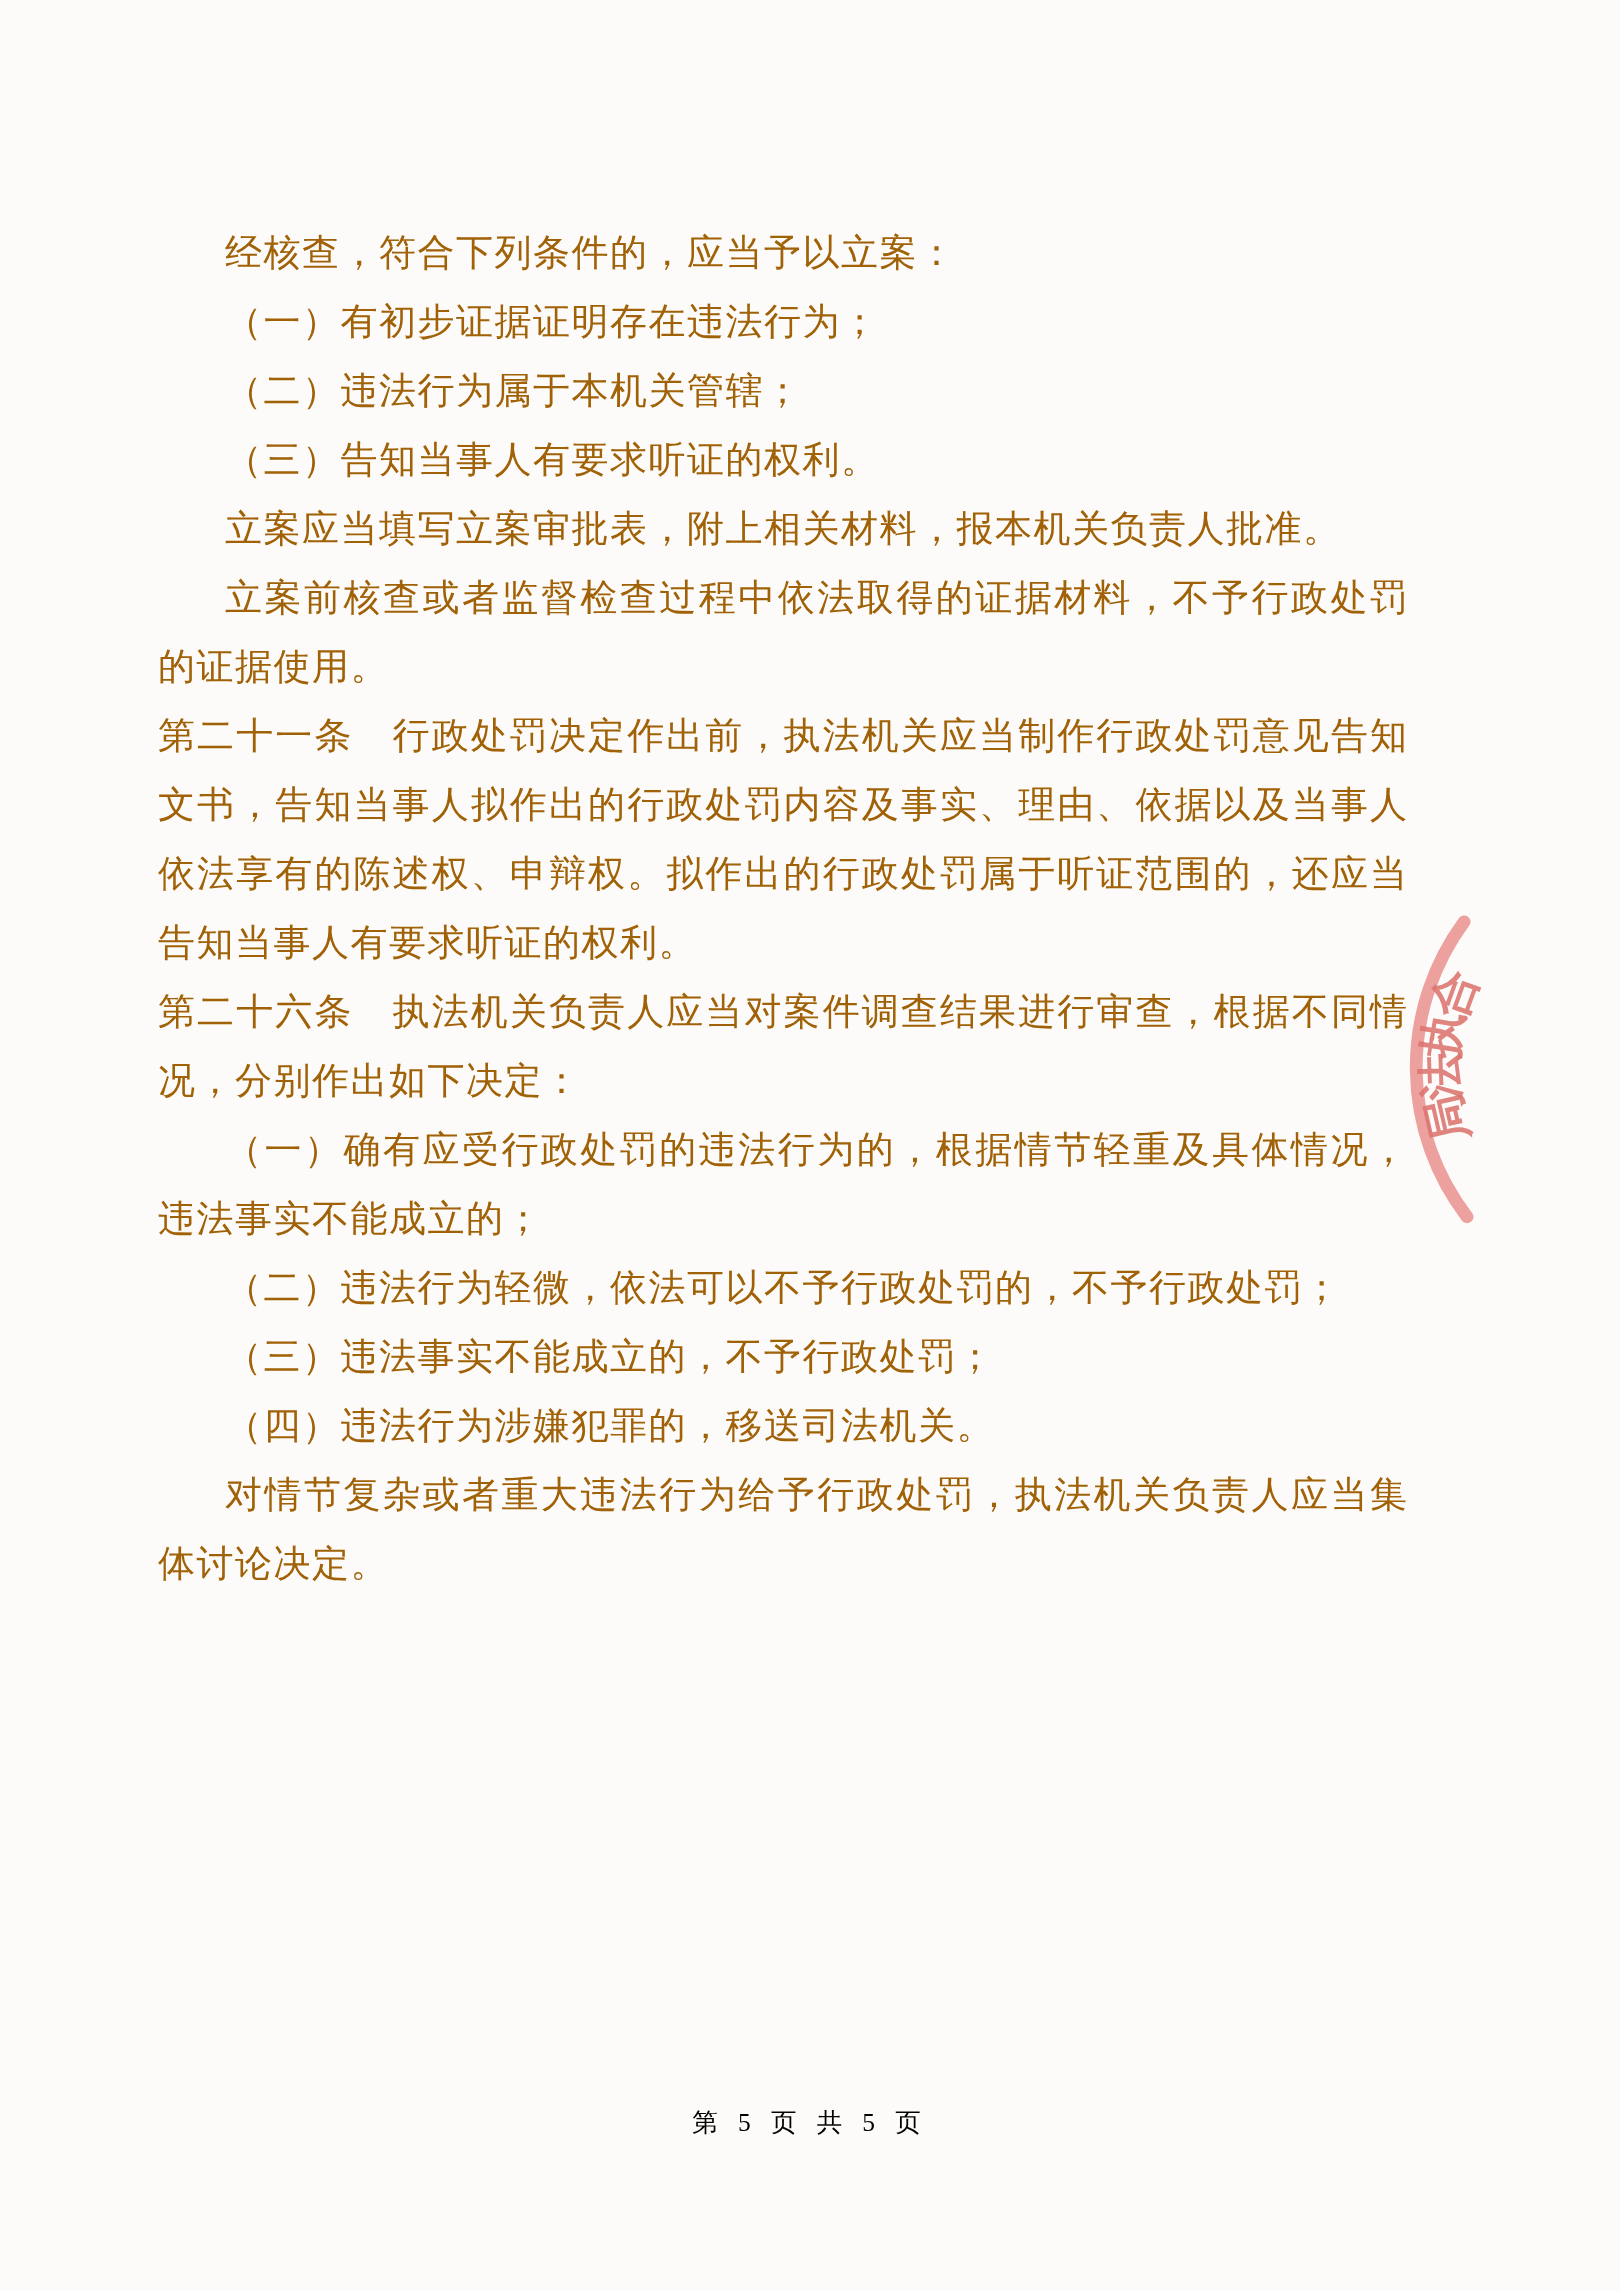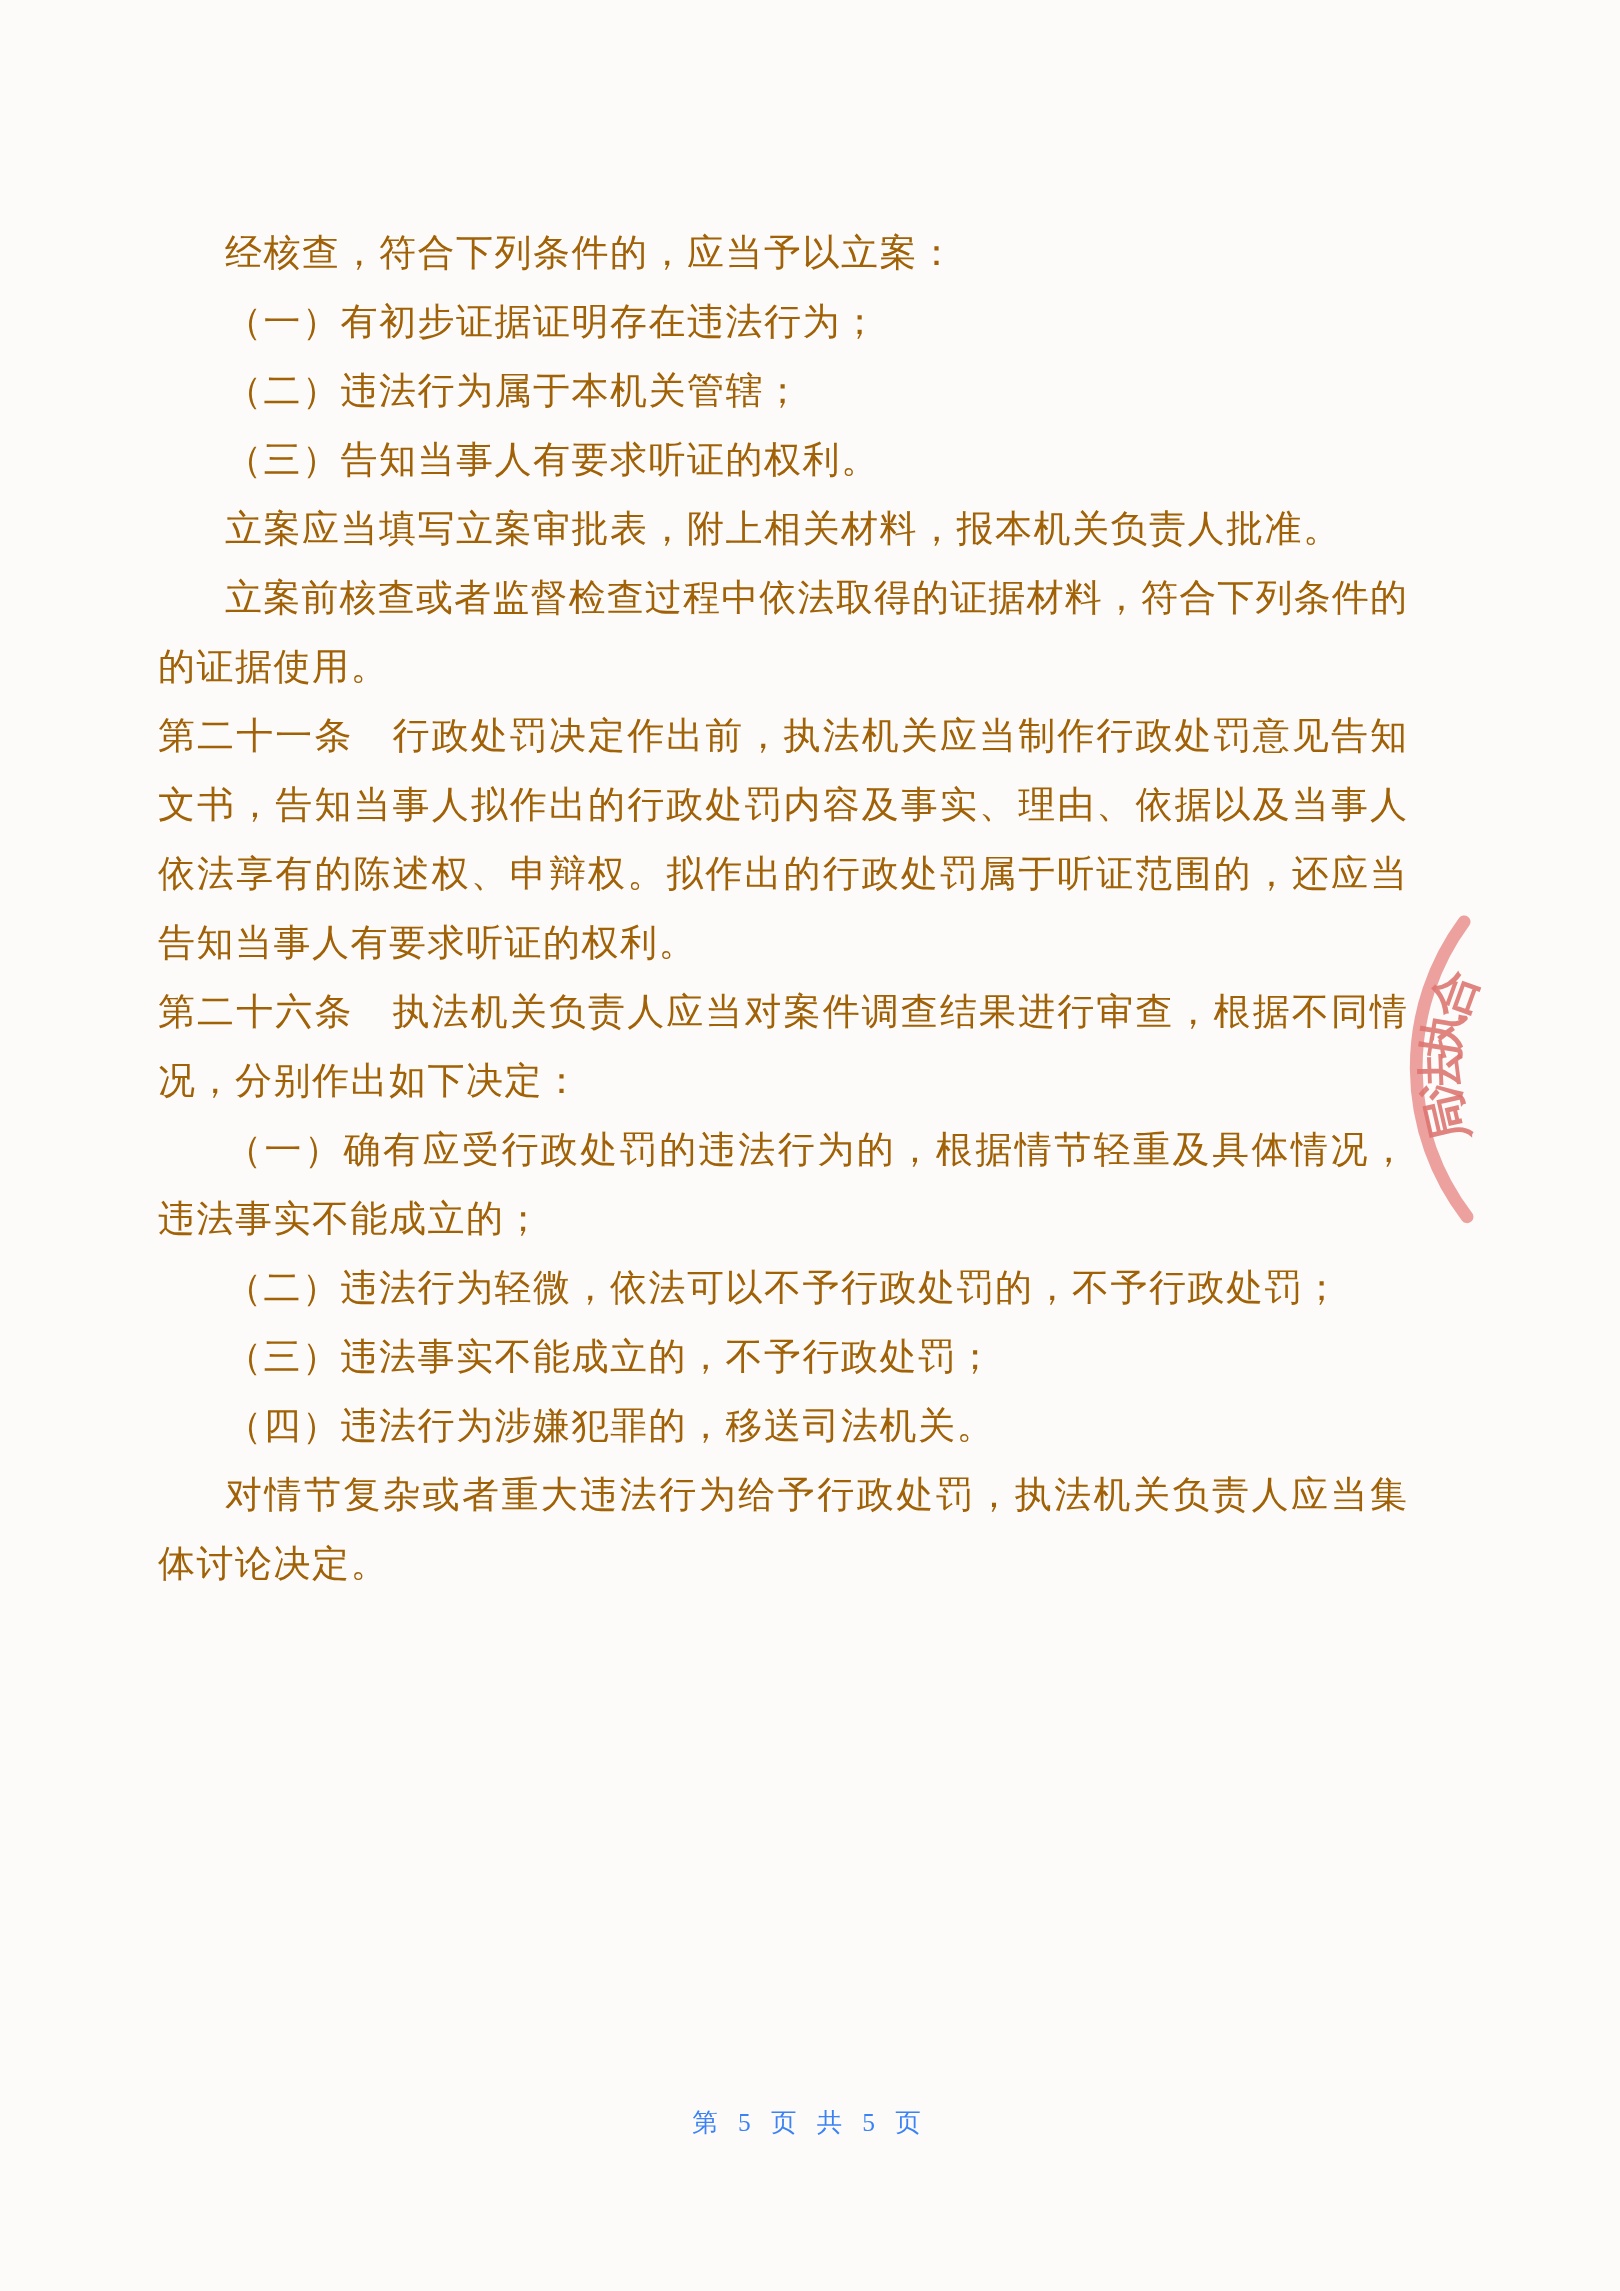--- a/index.html
+++ b/index.html
@@ -54,36 +54,36 @@
     opacity: 0.88;
   }
   .footer {
     position: absolute;
     top: 2105px;
     left: 0;
     width: 1620px;
     text-align: center;
     font-size: 25.5px;
     letter-spacing: 6.9px;
-    color: #3b82f6;
+    color: #000000;
     font-family: "Liberation Serif", serif;
   }
 </style>
 </head>
 <body>
 
 <div class="page">
 
   <div class="body-text">
     <div class="line indent">经核查，符合下列条件的，应当予以立案：</div>
     <div class="line indent">（一）有初步证据证明存在违法行为；</div>
     <div class="line indent">（二）违法行为属于本机关管辖；</div>
     <div class="line indent">（三）告知当事人有要求听证的权利。</div>
     <div class="line indent">立案应当填写立案审批表，附上相关材料，报本机关负责人批准。</div>
-    <div class="line indent just">立案前核查或者监督检查过程中依法取得的证据材料，符合下列条件的</div>
+    <div class="line indent just">立案前核查或者监督检查过程中依法取得的证据材料，不予行政处罚</div>
     <div class="line">的证据使用。</div>
     <div class="line just">第二十一条　行政处罚决定作出前，执法机关应当制作行政处罚意见告知</div>
     <div class="line just">文书，告知当事人拟作出的行政处罚内容及事实、理由、依据以及当事人</div>
     <div class="line just">依法享有的陈述权、申辩权。拟作出的行政处罚属于听证范围的，还应当</div>
     <div class="line">告知当事人有要求听证的权利。</div>
     <div class="line just">第二十六条　执法机关负责人应当对案件调查结果进行审查，根据不同情</div>
     <div class="line">况，分别作出如下决定：</div>
     <div class="line indent just">（一）确有应受行政处罚的违法行为的，根据情节轻重及具体情况，</div>
     <div class="line">违法事实不能成立的；</div>
     <div class="line indent">（二）违法行为轻微，依法可以不予行政处罚的，不予行政处罚；</div>

